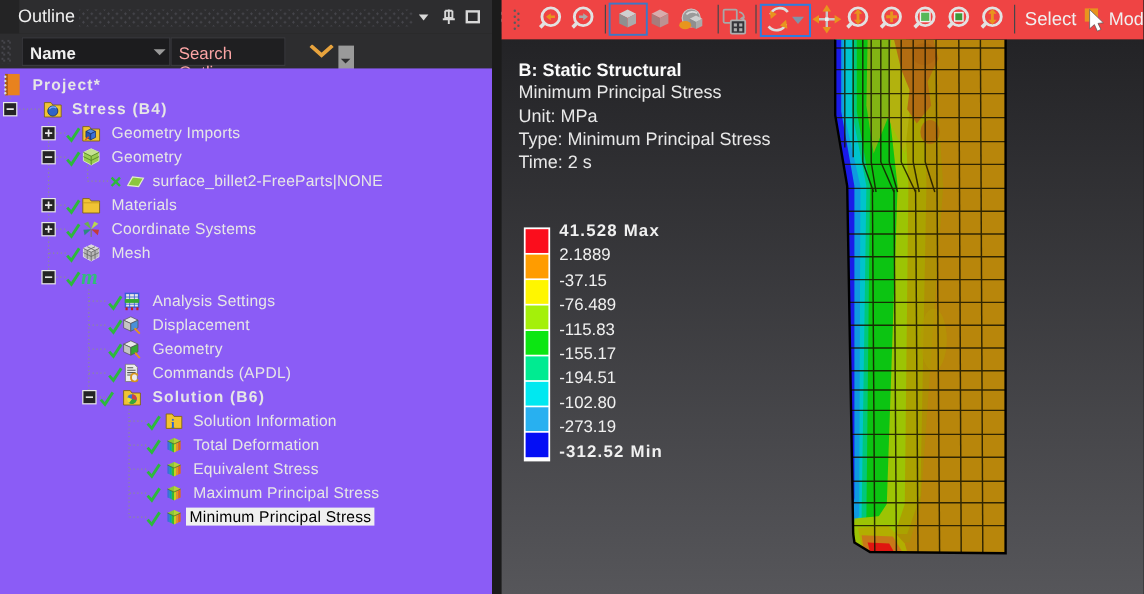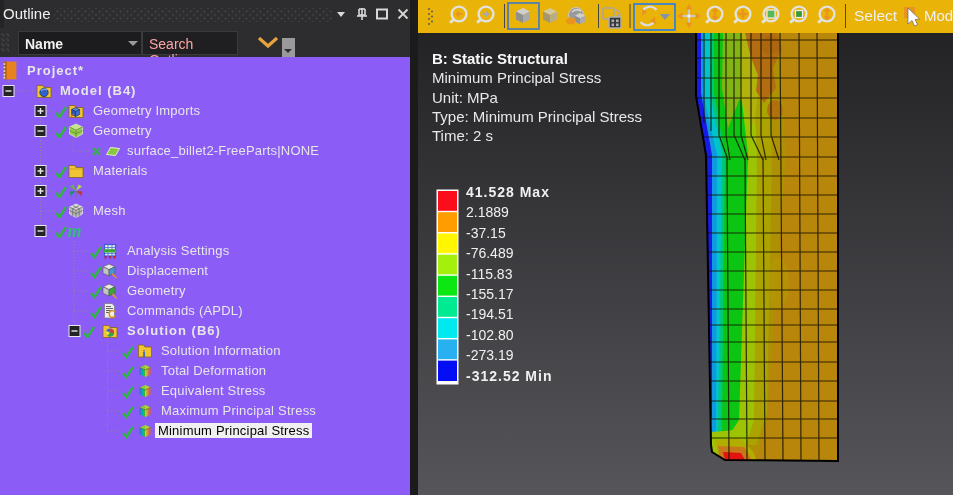--- a/index.html
+++ b/index.html
@@ -1,21 +1,21 @@
 <!DOCTYPE html>
 <html><head>
 <meta charset="utf-8">
 <style>
 * { margin:0; padding:0; box-sizing:border-box; }
 html,body { width:953px; height:495px; overflow:hidden; background:#1b1b1b;
   font-family:"Liberation Sans",sans-serif; }
 #app { position:relative; width:953px; height:495px; }
 
 #panel { position:absolute; left:0; top:0; width:410px; height:495px; background:#242425; }
-#titlebar { position:absolute; left:4px; top:0; width:410px; height:28px; background:#2d2d2f; }
+#titlebar { position:absolute; left:16px; top:0; width:410px; height:28px; background:#2d2d2f; }
 #titlebar .t { position:absolute; left:-1px; top:5px; color:#f0f0f0; font-size:15px; }
 .dotgrid { position:absolute; background-image:radial-gradient(#46464c 0.9px, transparent 1.1px), radial-gradient(#46464c 0.9px, transparent 1.1px); background-size:7px 7px; background-position:0 0, 3.5px 3.5px; }
 #tb-dots { left:50px; top:8px; width:278px; height:14px; }
 .tbtn { position:absolute; top:7px; width:14px; height:14px; }
 #toolrow { position:absolute; left:0; top:28px; width:410px; height:29px; background:#2d2d2f; }
 #namebox { position:absolute; left:18px; top:3px; width:124px; height:24px; background:#1c1c1e; border:1px solid #3a3a3e; color:#f0f0f0; font-size:14px; }
 #namebox .lbl { position:absolute; left:6px; top:4px;font-weight:bold; }
 #namebox .arr { position:absolute; right:3px; top:9px; width:0; height:0; border:5px solid transparent; border-top-color:#9a9a9a; }
 #searchbox { position:absolute; left:142px; top:3px; width:96px; height:24px; background:#1f1f21; border:1px solid #3a3a3e; color:#fca5a5; font-size:14px; }
 #searchbox .lbl { position:absolute; left:6px; top:4px; }
@@ -27,21 +27,21 @@
 .row { position:absolute; height:20px; line-height:20px; white-space:nowrap; letter-spacing:0.2px; }
 .b { font-weight:bold; letter-spacing:1px; }
 #ltext .b { letter-spacing:0; }
 .hl { background:#f0f0f0; color:#000; padding:0 3px; }
 svg.tl { position:absolute; left:0; top:0; width:410px; height:438px; }
 svg.ico { position:absolute; }
 
 #split { position:absolute; left:410px; top:0; width:8px; height:495px; background:#1b1b1b; }
 
 #vp { position:absolute; left:418px; top:0; width:535px; height:495px; }
-#vtb { position:absolute; left:0; top:0; width:535px; height:33px; background:#eab308; }
+#vtb { position:absolute; left:0; top:0; width:535px; height:33px; background:#ef4444; }
 #view { position:absolute; left:0; top:33px; width:564px; height:462px;
   background:linear-gradient(#232326, #56565a);padding-left:28px; }
 
 #ltext { position:absolute; left:14px; top:16px; color:#e8e8e8; font-size:15px; line-height:19.3px; }
 #ltext .b { color:#fafafa; }
 
 #cbar { position:absolute; left:18px; top:156px; }
 #clabels { position:absolute; left:48px; top:150px; color:#f0f0f0; font-size:14px; }
 #clabels div { position:absolute; left:0; height:14px; line-height:14px; white-space:nowrap; }
 </style>
@@ -325,25 +325,26 @@
       <svg class="ico" style="left:137px;top:326px" width="16" height="16">
           <use href="#i-res"></use>
         </svg>
       <svg class="ico" style="left:137px;top:346px" width="16" height="16">
           <use href="#i-res"></use>
         </svg>
       <svg class="ico" style="left:137px;top:366px" width="16" height="16">
           <use href="#i-res"></use>
         </svg>
       <div class="row b" style="top:4px; left:27px">Project*</div>
-      <div class="row b" style="top:24px; left:60px">Model (B4)</div>
+      <div class="row b" style="top:24px; left:60px">Stress (B4)</div>
       <div class="row" style="top:44px; left:93px">Geometry Imports</div>
       <div class="row" style="top:64px; left:93px">Geometry</div>
       <div class="row" style="top:84px; left:127px">surface_billet2-FreeParts|NONE</div>
       <div class="row" style="top:104px; left:93px">Materials</div>
+      <div class="row" style="top:124px; left:93px">Coordinate Systems</div>
       <div class="row" style="top:144px; left:93px">Mesh</div>
       <div class="row" style="top:184px; left:127px">Analysis Settings</div>
       <div class="row" style="top:204px; left:127px">Displacement</div>
       <div class="row" style="top:224px; left:127px">Geometry</div>
       <div class="row" style="top:244px; left:127px">Commands (APDL)</div>
       <div class="row b" style="top:264px; left:127px">Solution (B6)</div>
       <div class="row" style="top:284px; left:161px">Solution Information</div>
       <div class="row" style="top:304px; left:161px">Total Deformation</div>
       <div class="row" style="top:324px; left:161px">Equivalent Stress</div>
       <div class="row" style="top:344px; left:161px">Maximum Principal Stress</div>

